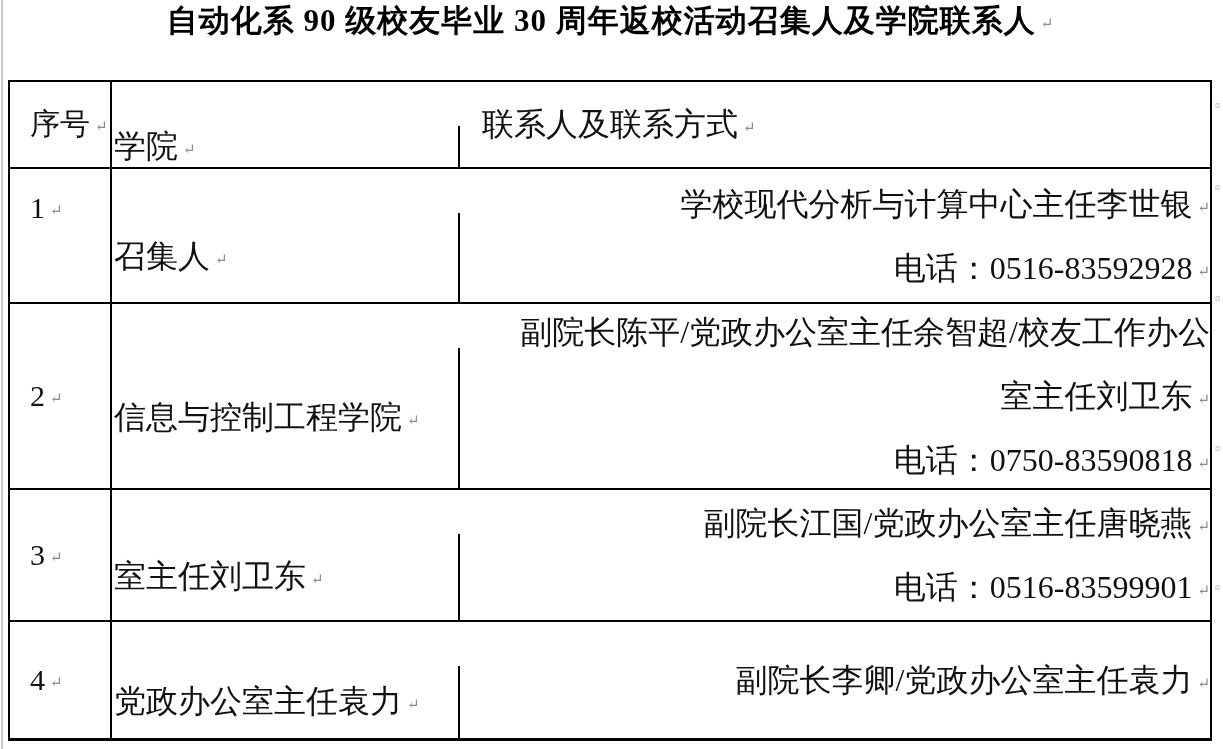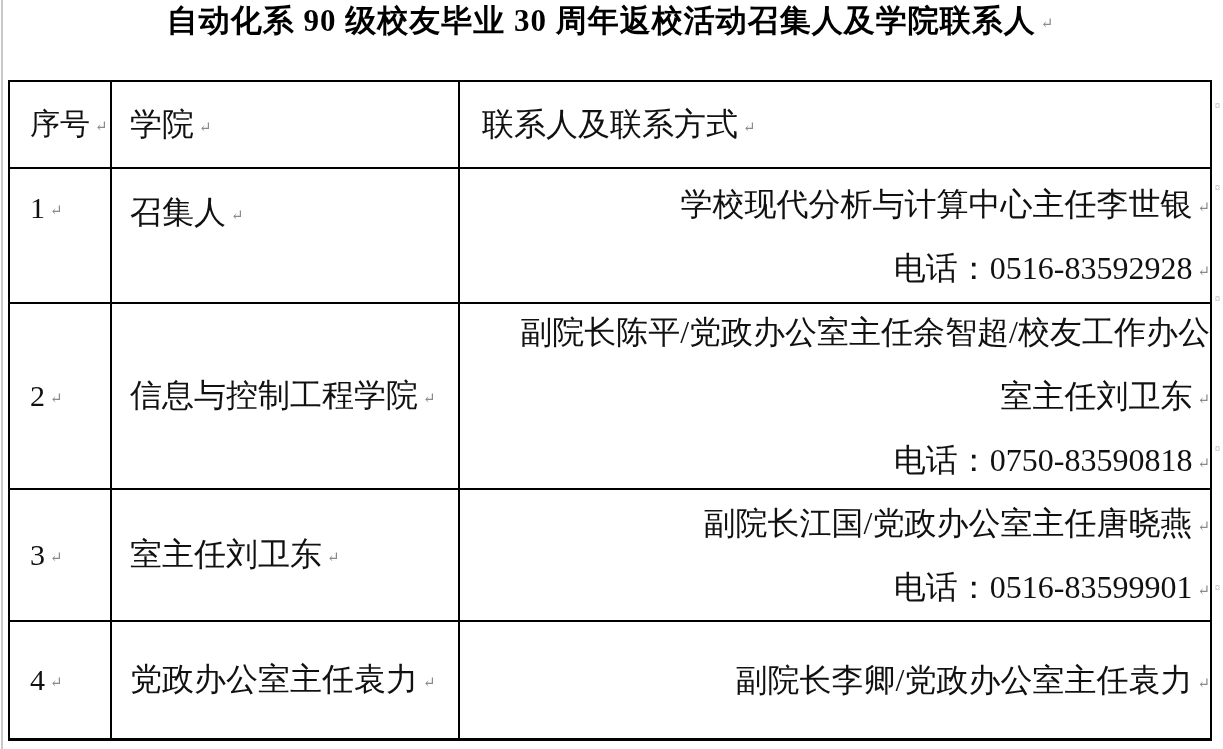--- a/index.html
+++ b/index.html
@@ -64,21 +64,21 @@
     display: flex;
     flex-direction: column;
     justify-content: center;
     overflow: visible;
     font-size: 32px;
     white-space: nowrap;
   }
   .td.last-col { border-right: none; }
   .td.last-row { border-bottom: none; }
   .td.no-col   { padding-left: 20px; font-size: 30px; }
-  .td.college-col { padding-left: 18px; }
+  .td.college-col { padding-left: 2px; margin-top: 44px; }
   .td.contact-col { padding-left: 22px; }
   .td.top-align {
     justify-content: flex-start;
     padding-top: 22px;
   }
   .contact-line {
     line-height: 64px;
     height: 64px;
     text-align: right;
   }

